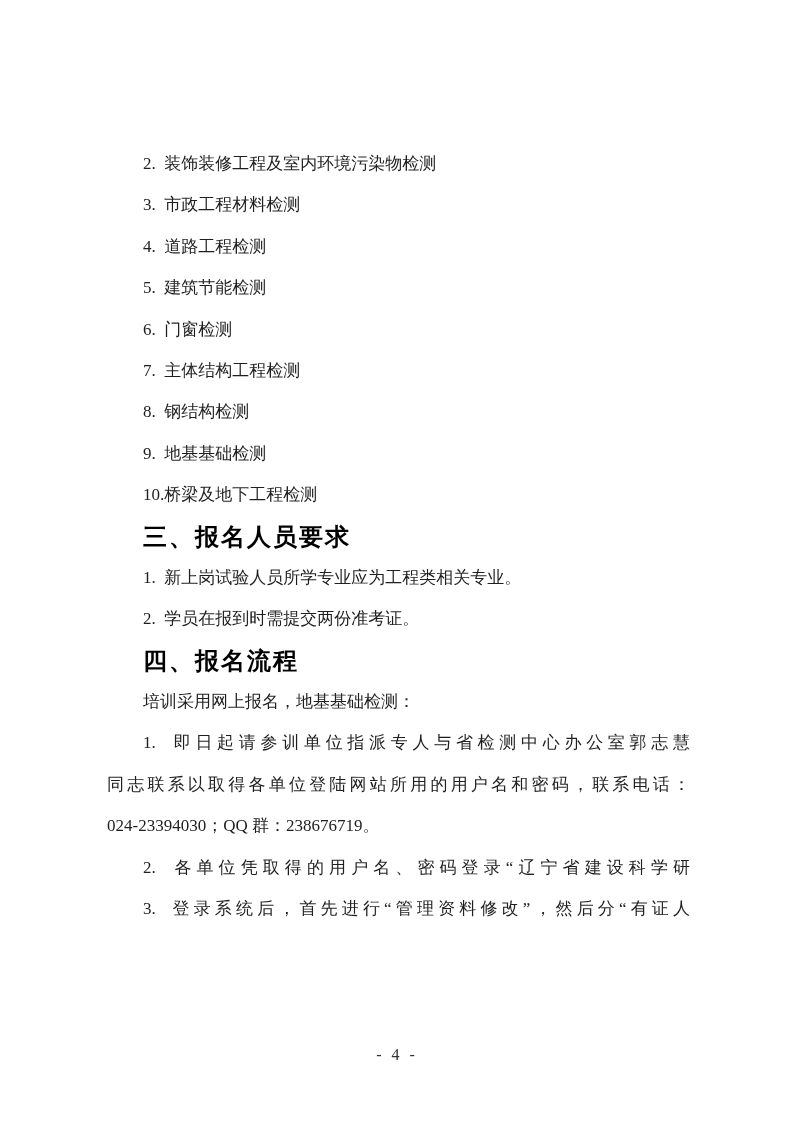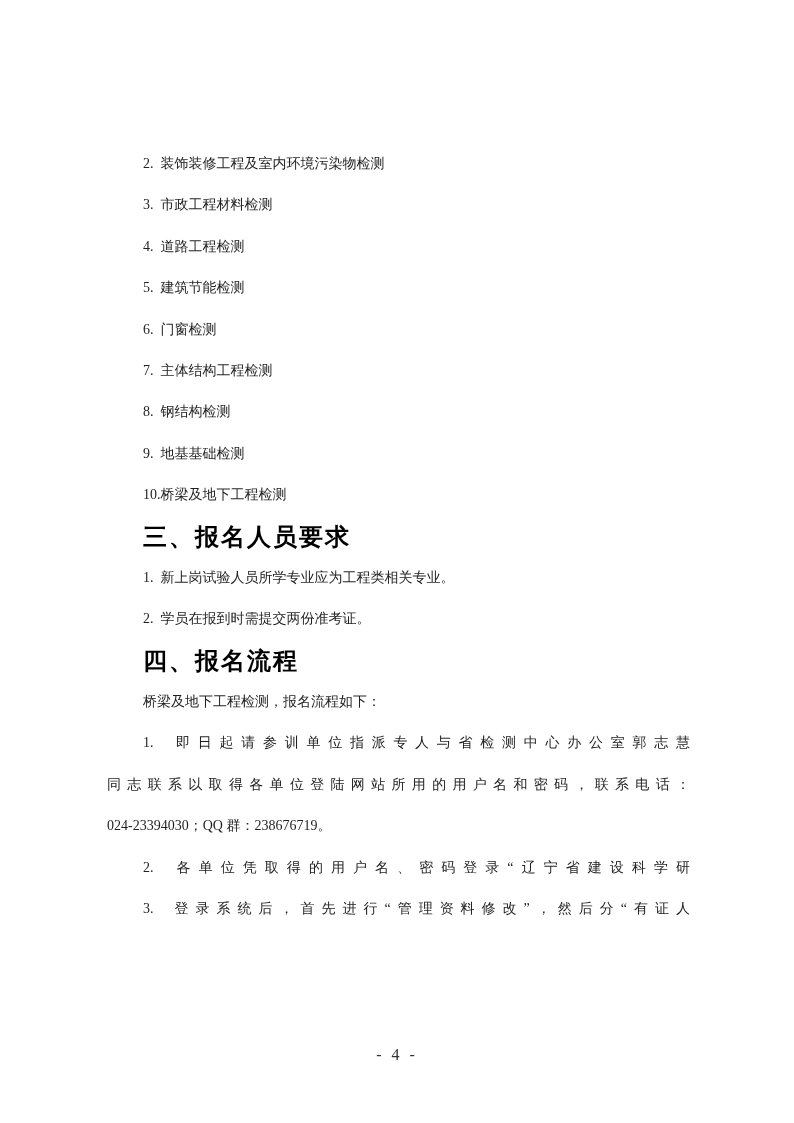--- a/index.html
+++ b/index.html
@@ -18,21 +18,21 @@
   }
   .doc {
     position: absolute;
     left: 107px;
     top: 143px;
     width: 583px;
   }
   .line {
     height: 41.4px;
     line-height: 41.4px;
-    font-size: 14px;
+    font-size: 17px;
     white-space: nowrap;
   }
   
   .list, .heading, .indent, .indent-fill {
     padding-left: 36px;
   }
   
   .heading {
     font-family: "Liberation Sans", "DejaVu Sans", sans-serif;
     font-weight: bold;
@@ -74,21 +74,21 @@
       <div class="line list">5.&nbsp;&nbsp;建筑节能检测</div>
       <div class="line list">6.&nbsp;&nbsp;门窗检测</div>
       <div class="line list">7.&nbsp;&nbsp;主体结构工程检测</div>
       <div class="line list">8.&nbsp;&nbsp;钢结构检测</div>
       <div class="line list">9.&nbsp;&nbsp;地基基础检测</div>
       <div class="line list">10.桥梁及地下工程检测</div>
       <div class="line heading">三、报名人员要求</div>
       <div class="line list">1.&nbsp;&nbsp;新上岗试验人员所学专业应为工程类相关专业。</div>
       <div class="line list">2.&nbsp;&nbsp;学员在报到时需提交两份准考证。</div>
       <div class="line heading">四、报名流程</div>
-      <div class="line indent">桥梁及地下工程检测，报名流程如下：</div>
+      <div class="line indent">培训采用网上报名，地基基础检测：</div>
       <div class="line indent-fill">1.&nbsp;&nbsp;即日起请参训单位指派专人与省检测中心办公室郭志慧</div>
       <div class="line fill">同志联系以取得各单位登陆网站所用的用户名和密码，联系电话：</div>
       <div class="line plain">024-23394030；QQ 群：238676719。</div>
       <div class="line indent-fill">2.&nbsp;&nbsp;各单位凭取得的用户名、密码登录“辽宁省建设科学研</div>
       <div class="line indent-fill">3.&nbsp;&nbsp;登录系统后，首先进行“管理资料修改”，然后分“有证人</div>
     </div>
   <div class="footer">- 4 -</div>
 </div>
 
 </body></html>

